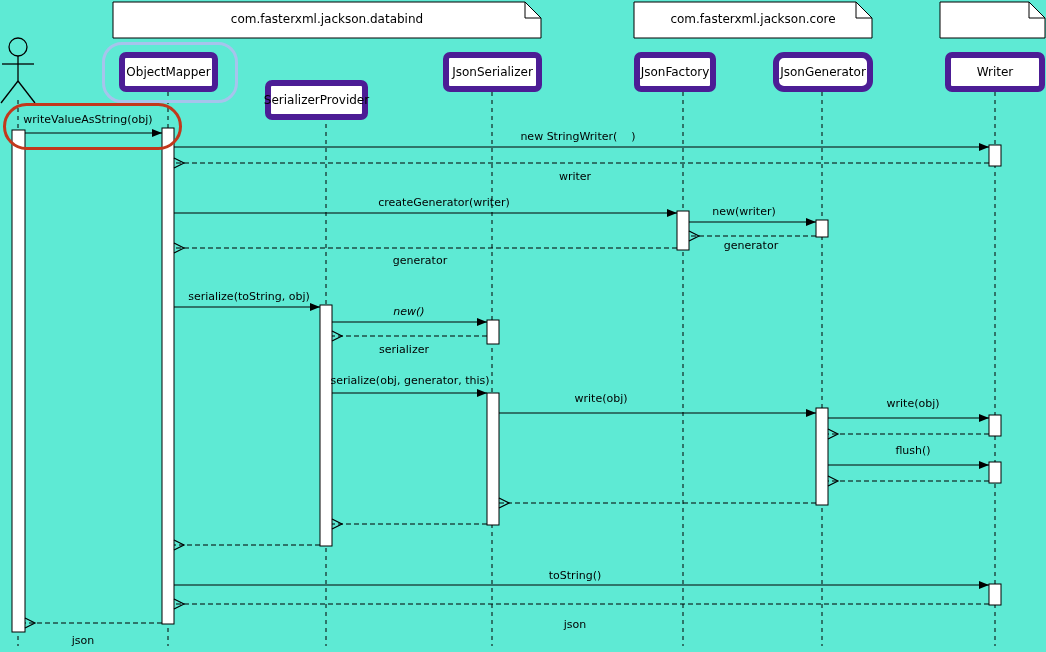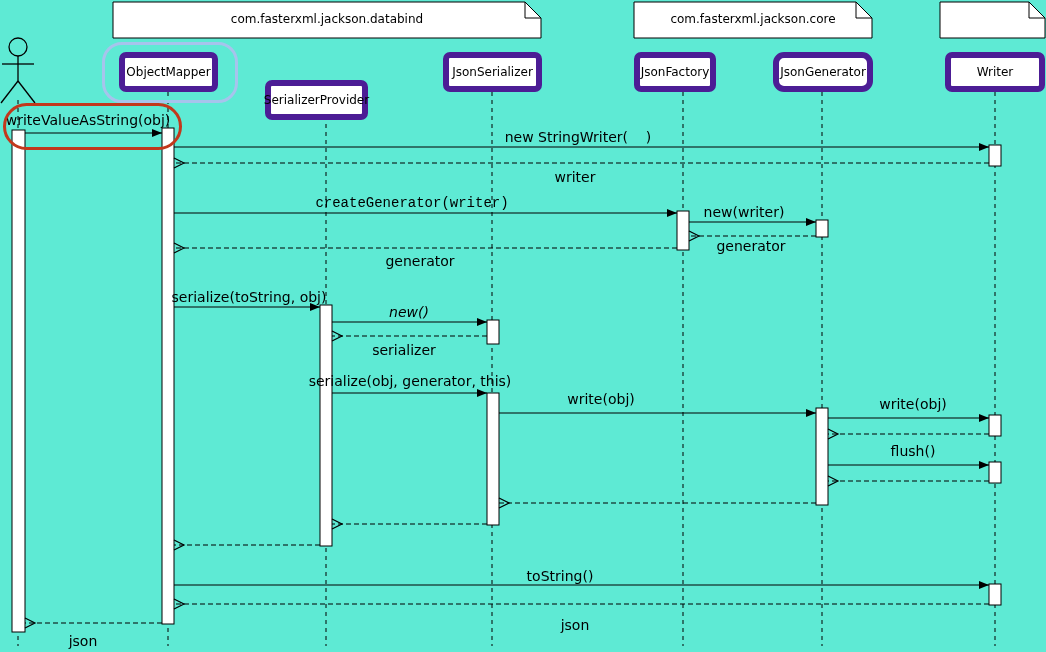--- a/index.html
+++ b/index.html
@@ -21,21 +21,21 @@
   .blue-highlight{
     position:absolute;z-index:3;box-sizing:border-box;
     border:3px solid #a6c4ec;border-radius:20px;background:transparent;
   }
   .red-ellipse{
     position:absolute;z-index:6;box-sizing:border-box;
     border:3px solid #c2381c;border-radius:24px;background:transparent;
   }
   .msg-label{
     position:absolute;z-index:5;transform:translateX(-50%);
-    font-size:14px;line-height:14px;white-space:pre;
+    font-size:11px;line-height:14px;white-space:pre;
   }
 </style>
 </head>
 <body>
 
 <div class="canvas">
 
   <svg width="1046" height="652" viewBox="0 0 1046 652">
     <defs>
       <marker id="mA" markerWidth="12" markerHeight="10" refX="11" refY="5" orient="auto" markerUnits="userSpaceOnUse">
@@ -141,30 +141,30 @@
   <div class="head-box" style="left:773px;top:52px;width:100px;height:40px;border-radius:11px;">
     <span>JsonGenerator</span>
   </div>
   <div class="head-box" style="left:945px;top:52px;width:100px;height:40px;">
     <span>Writer</span>
   </div>
 
   <div class="msg-label" style="left:88px;top:113px;">writeValueAsString(obj)</div>
   <div class="msg-label" style="left:578px;top:130px;">new StringWriter(    )</div>
   <div class="msg-label" style="left:575px;top:170px;">writer</div>
-  <div class="msg-label" style="left:412px;top:196px;font-family:Liberation Mono, monospace;">createGenerator(writer)</div>
+  <div class="msg-label" style="left:444px;top:196px;">createGenerator(writer)</div>
   <div class="msg-label" style="left:744px;top:205px;text-align:center;">new(writer)</div>
   <div class="msg-label" style="left:751px;top:239px;">generator</div>
   <div class="msg-label" style="left:420px;top:254px;">generator</div>
   <div class="msg-label" style="left:249px;top:290px;">serialize(toString, obj)</div>
   <div class="msg-label" style="left:409px;top:305px;font-style:italic;">new()</div>
   <div class="msg-label" style="left:404px;top:343px;">serializer</div>
   <div class="msg-label" style="left:410px;top:374px;text-align:right;">serialize(obj, generator, this)</div>
   <div class="msg-label" style="left:601px;top:392px;">write(obj)</div>
   <div class="msg-label" style="left:913px;top:397px;">write(obj)</div>
   <div class="msg-label" style="left:913px;top:444px;">flush()</div>
-  <div class="msg-label" style="left:560px;top:569px;">toString()</div>
+  <div class="msg-label" style="left:575px;top:569px;">toString()</div>
   <div class="msg-label" style="left:575px;top:618px;">json</div>
   <div class="msg-label" style="left:83px;top:634px;">json</div>
 
   <div class="red-ellipse" style="left:3px;top:103px;width:179px;height:47px;"></div>
 
 </div>
 
 </body></html>

